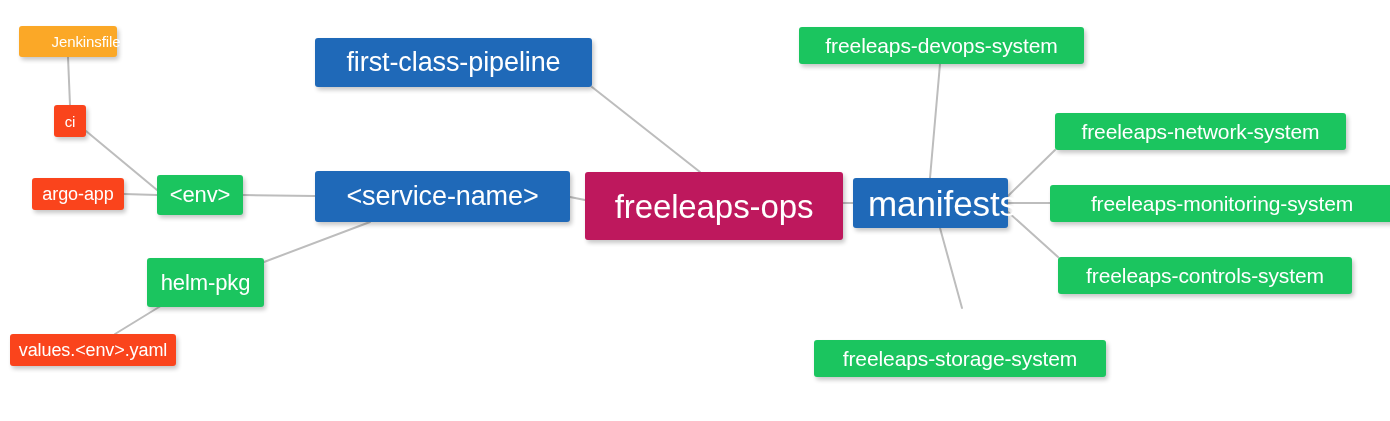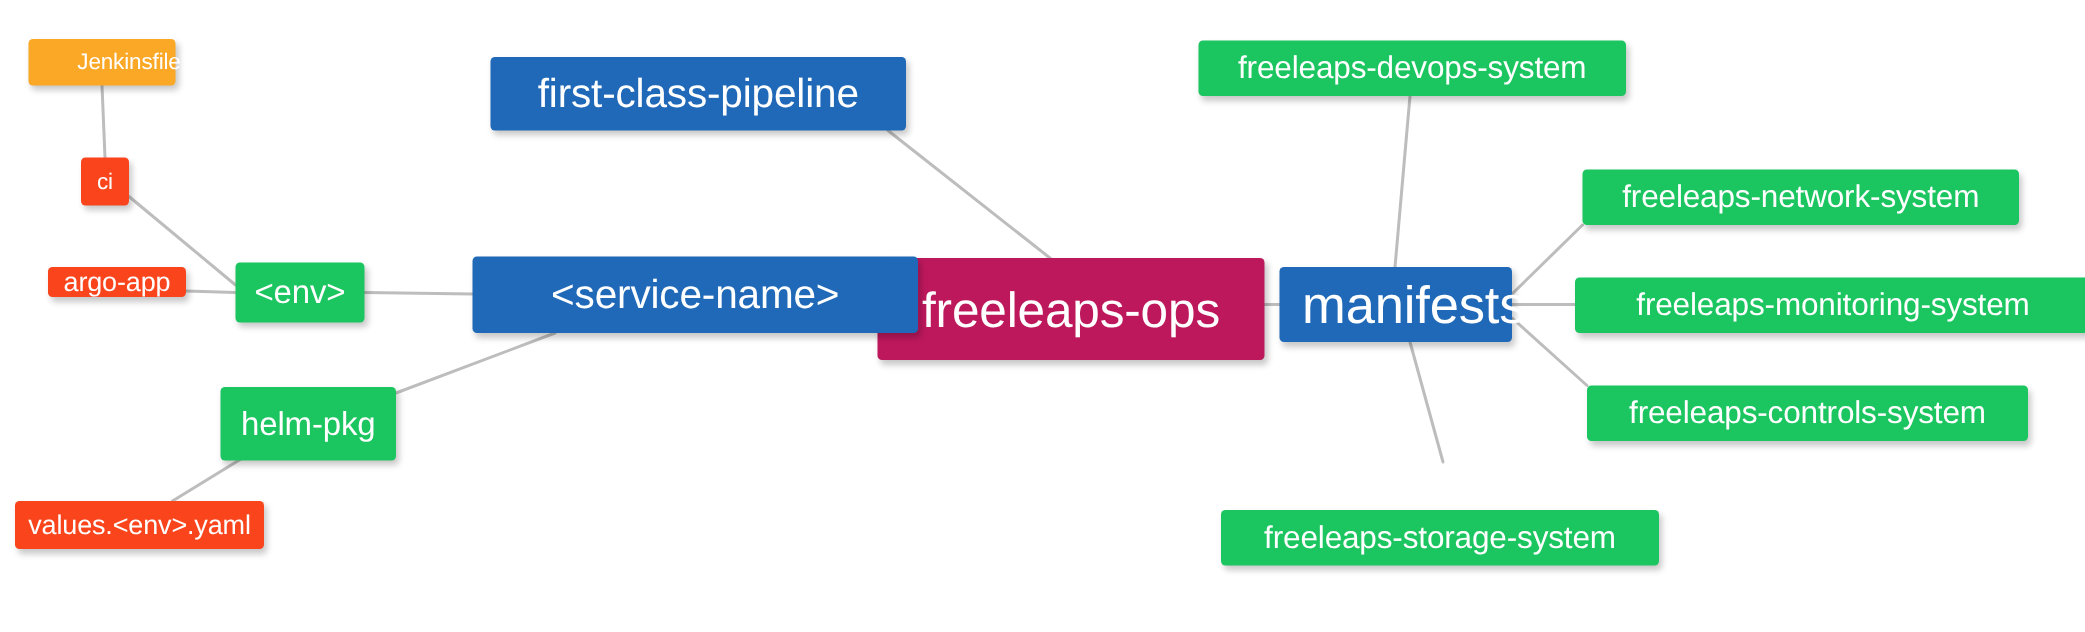--- a/index.html
+++ b/index.html
@@ -78,42 +78,42 @@
       <line x1="1008" y1="196" x2="1055" y2="150" stroke="#bdbdbd" stroke-width="2" stroke-linecap="round"></line>
       <line x1="1008" y1="203" x2="1050" y2="203" stroke="#bdbdbd" stroke-width="2" stroke-linecap="round"></line>
       <line x1="1008" y1="212" x2="1058" y2="257" stroke="#bdbdbd" stroke-width="2" stroke-linecap="round"></line>
       <line x1="940" y1="228" x2="962" y2="308" stroke="#bdbdbd" stroke-width="2" stroke-linecap="round"></line>
     </svg>
 
   <div id="node-layer">
       <div class="node node-root" style="left: 585px; top: 172px; width: 258px; height: 68px; font-size: 33px;">
         <span>freeleaps-ops</span>
       </div>
-      <div class="node node-blue" style="left: 315px; top: 171px; width: 297px; height: 51px; font-size: 27px;">
+      <div class="node node-blue" style="left: 315px; top: 171px; width: 255px; height: 51px; font-size: 27px;">
         <span>&lt;service-name&gt;</span>
       </div>
-      <div class="node node-blue" style="left: 315px; top: 38px; width: 277px; height: 49px; font-size: 27px; margin-left: 12px;">
+      <div class="node node-blue" style="left: 315px; top: 38px; width: 277px; height: 49px; font-size: 27px;">
         <span>first-class-pipeline</span>
       </div>
       <div class="node node-blue" style="left: 853px; top: 178px; width: 155px; height: 50px; font-size: 35px; padding-left: 24px;">
         <span>manifests</span>
       </div>
       <div class="node node-green" style="left: 157px; top: 175px; width: 86px; height: 40px; font-size: 22px;">
         <span>&lt;env&gt;</span>
       </div>
       <div class="node node-green" style="left: 147px; top: 258px; width: 117px; height: 49px; font-size: 22px;">
         <span>helm-pkg</span>
       </div>
       <div class="node node-orange" style="left: 19px; top: 26px; width: 98px; height: 31px; font-size: 15px; padding-left: 36px;">
         <span>Jenkinsfile</span>
       </div>
       <div class="node node-red" style="left: 54px; top: 105px; width: 32px; height: 32px; font-size: 15px;">
         <span>ci</span>
       </div>
-      <div class="node node-red" style="left: 32px; top: 178px; width: 92px; height: 20px; font-size: 18px;">
+      <div class="node node-red" style="left: 32px; top: 178px; width: 92px; height: 32px; font-size: 18px;">
         <span>argo-app</span>
       </div>
       <div class="node node-red" style="left: 10px; top: 334px; width: 166px; height: 32px; font-size: 18px;">
         <span>values.&lt;env&gt;.yaml</span>
       </div>
       <div class="node node-green" style="left: 799px; top: 27px; width: 285px; height: 37px; font-size: 21px;">
         <span>freeleaps-devops-system</span>
       </div>
       <div class="node node-green" style="left: 1055px; top: 113px; width: 291px; height: 37px; font-size: 21px;">
         <span>freeleaps-network-system</span>

